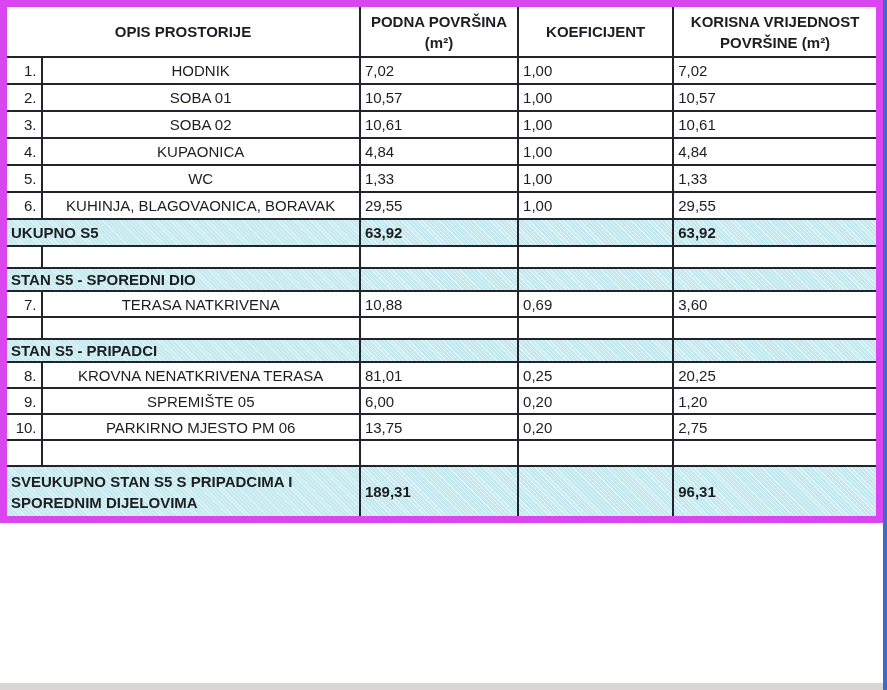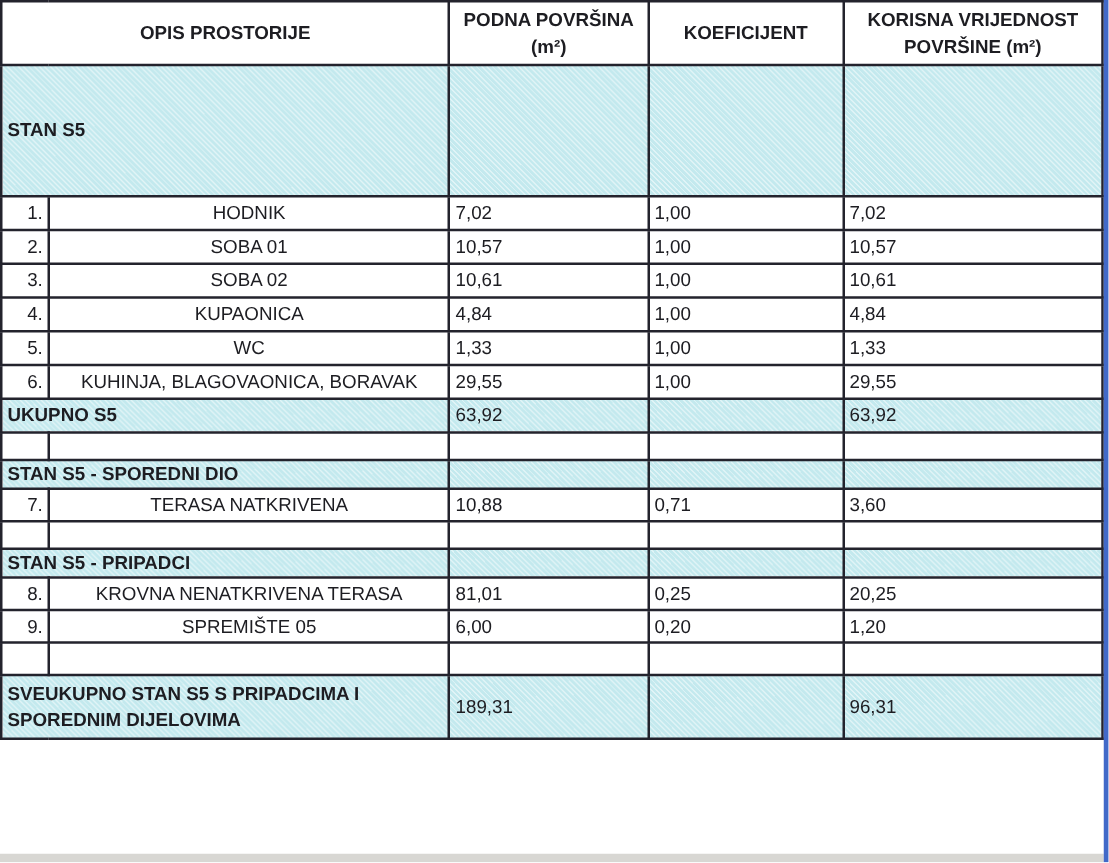--- a/index.html
+++ b/index.html
@@ -30,21 +30,21 @@
     vertical-align:middle;
     padding:0 4px;
     font-size:15px;
     overflow:hidden;
     white-space:nowrap;
   }
   
   td.numc{border-right:1px solid #3a3a46;text-align:right;padding-right:4px;}
   td.desc{border-left:1px solid #3a3a46;text-align:center;}
   td.val{text-align:left;}
-  .bold{font-weight:normal;}
+  .bold{font-weight:bold;}
   
   .cyan{
     background-color:#c3e9ee;
     background-image:repeating-linear-gradient(45deg,
       rgba(255,255,255,0.50) 0px, rgba(255,255,255,0.50) 1px,
       rgba(255,255,255,0) 1px, rgba(255,255,255,0) 3px);
   }
   
   tr.r-header  td{height:49px;}
   tr.r-tall    td{height:103px;}
@@ -58,21 +58,21 @@
   
   td.hcell{
     text-align:center;font-weight:bold;font-size:15px;line-height:21px;
     padding:0 2px;
   }
   td.section-label{font-weight:bold;font-size:15px;padding-left:3px;}
   td.grand-label{
     font-weight:bold;font-size:15px;line-height:21px;
     padding-left:3px;white-space:normal;
   }
-  table.calc{border:1px solid #d946ef;}
+  table.calc{border:7px solid #d946ef;}
 </style>
 </head>
 <body>
 
 <div class="screen">
 
   <table class="calc">
     <colgroup>
       <col style="width:38px">
         <col style="width:318px">
@@ -88,26 +88,20 @@
         <div>PODNA POVRŠINA</div>
         <div>(m²)</div>
       </td>
       <td class="hcell">KOEFICIJENT</td>
       <td class="hcell">
         <div>KORISNA VRIJEDNOST</div>
         <div>POVRŠINE (m²)</div>
       </td>
     </tr>
 
-    <tr class="r-tall">
-      <td class="cyan section-label" colspan="2">STAN S5</td>
-      <td class="cyan"></td>
-      <td class="cyan"></td>
-      <td class="cyan"></td>
-    </tr>
 
     <tr class="r-data">
       <td class="numc">1.</td>
       <td class="desc">HODNIK</td>
       <td class="val">7,02</td>
       <td class="val">1,00</td>
       <td class="val">7,02</td>
     </tr>
     <tr class="r-data">
       <td class="numc">2.</td>
@@ -164,21 +158,21 @@
       <td class="cyan section-label" colspan="2">STAN S5 - SPOREDNI DIO</td>
       <td class="cyan"></td>
       <td class="cyan"></td>
       <td class="cyan"></td>
     </tr>
 
     <tr class="r-data7">
       <td class="numc">7.</td>
       <td class="desc">TERASA NATKRIVENA</td>
       <td class="val">10,88</td>
-      <td class="val">0,71</td>
+      <td class="val">0,69</td>
       <td class="val">3,60</td>
     </tr>
 
     <tr class="r-blank1">
       <td class="numc"></td>
       <td class="desc"></td>
       <td></td>
       <td></td>
       <td></td>
     </tr>
@@ -196,20 +190,27 @@
       <td class="val">81,01</td>
       <td class="val">0,25</td>
       <td class="val">20,25</td>
     </tr>
     <tr class="r-data7">
       <td class="numc">9.</td>
       <td class="desc">SPREMIŠTE 05</td>
       <td class="val">6,00</td>
       <td class="val">0,20</td>
       <td class="val">1,20</td>
+    </tr>
+    <tr class="r-data7">
+      <td class="numc">10.</td>
+      <td class="desc">PARKIRNO MJESTO PM 06</td>
+      <td class="val">13,75</td>
+      <td class="val">0,20</td>
+      <td class="val">2,75</td>
     </tr>
 
     <tr class="r-blank3">
       <td class="numc"></td>
       <td class="desc"></td>
       <td></td>
       <td></td>
       <td></td>
     </tr>
 

